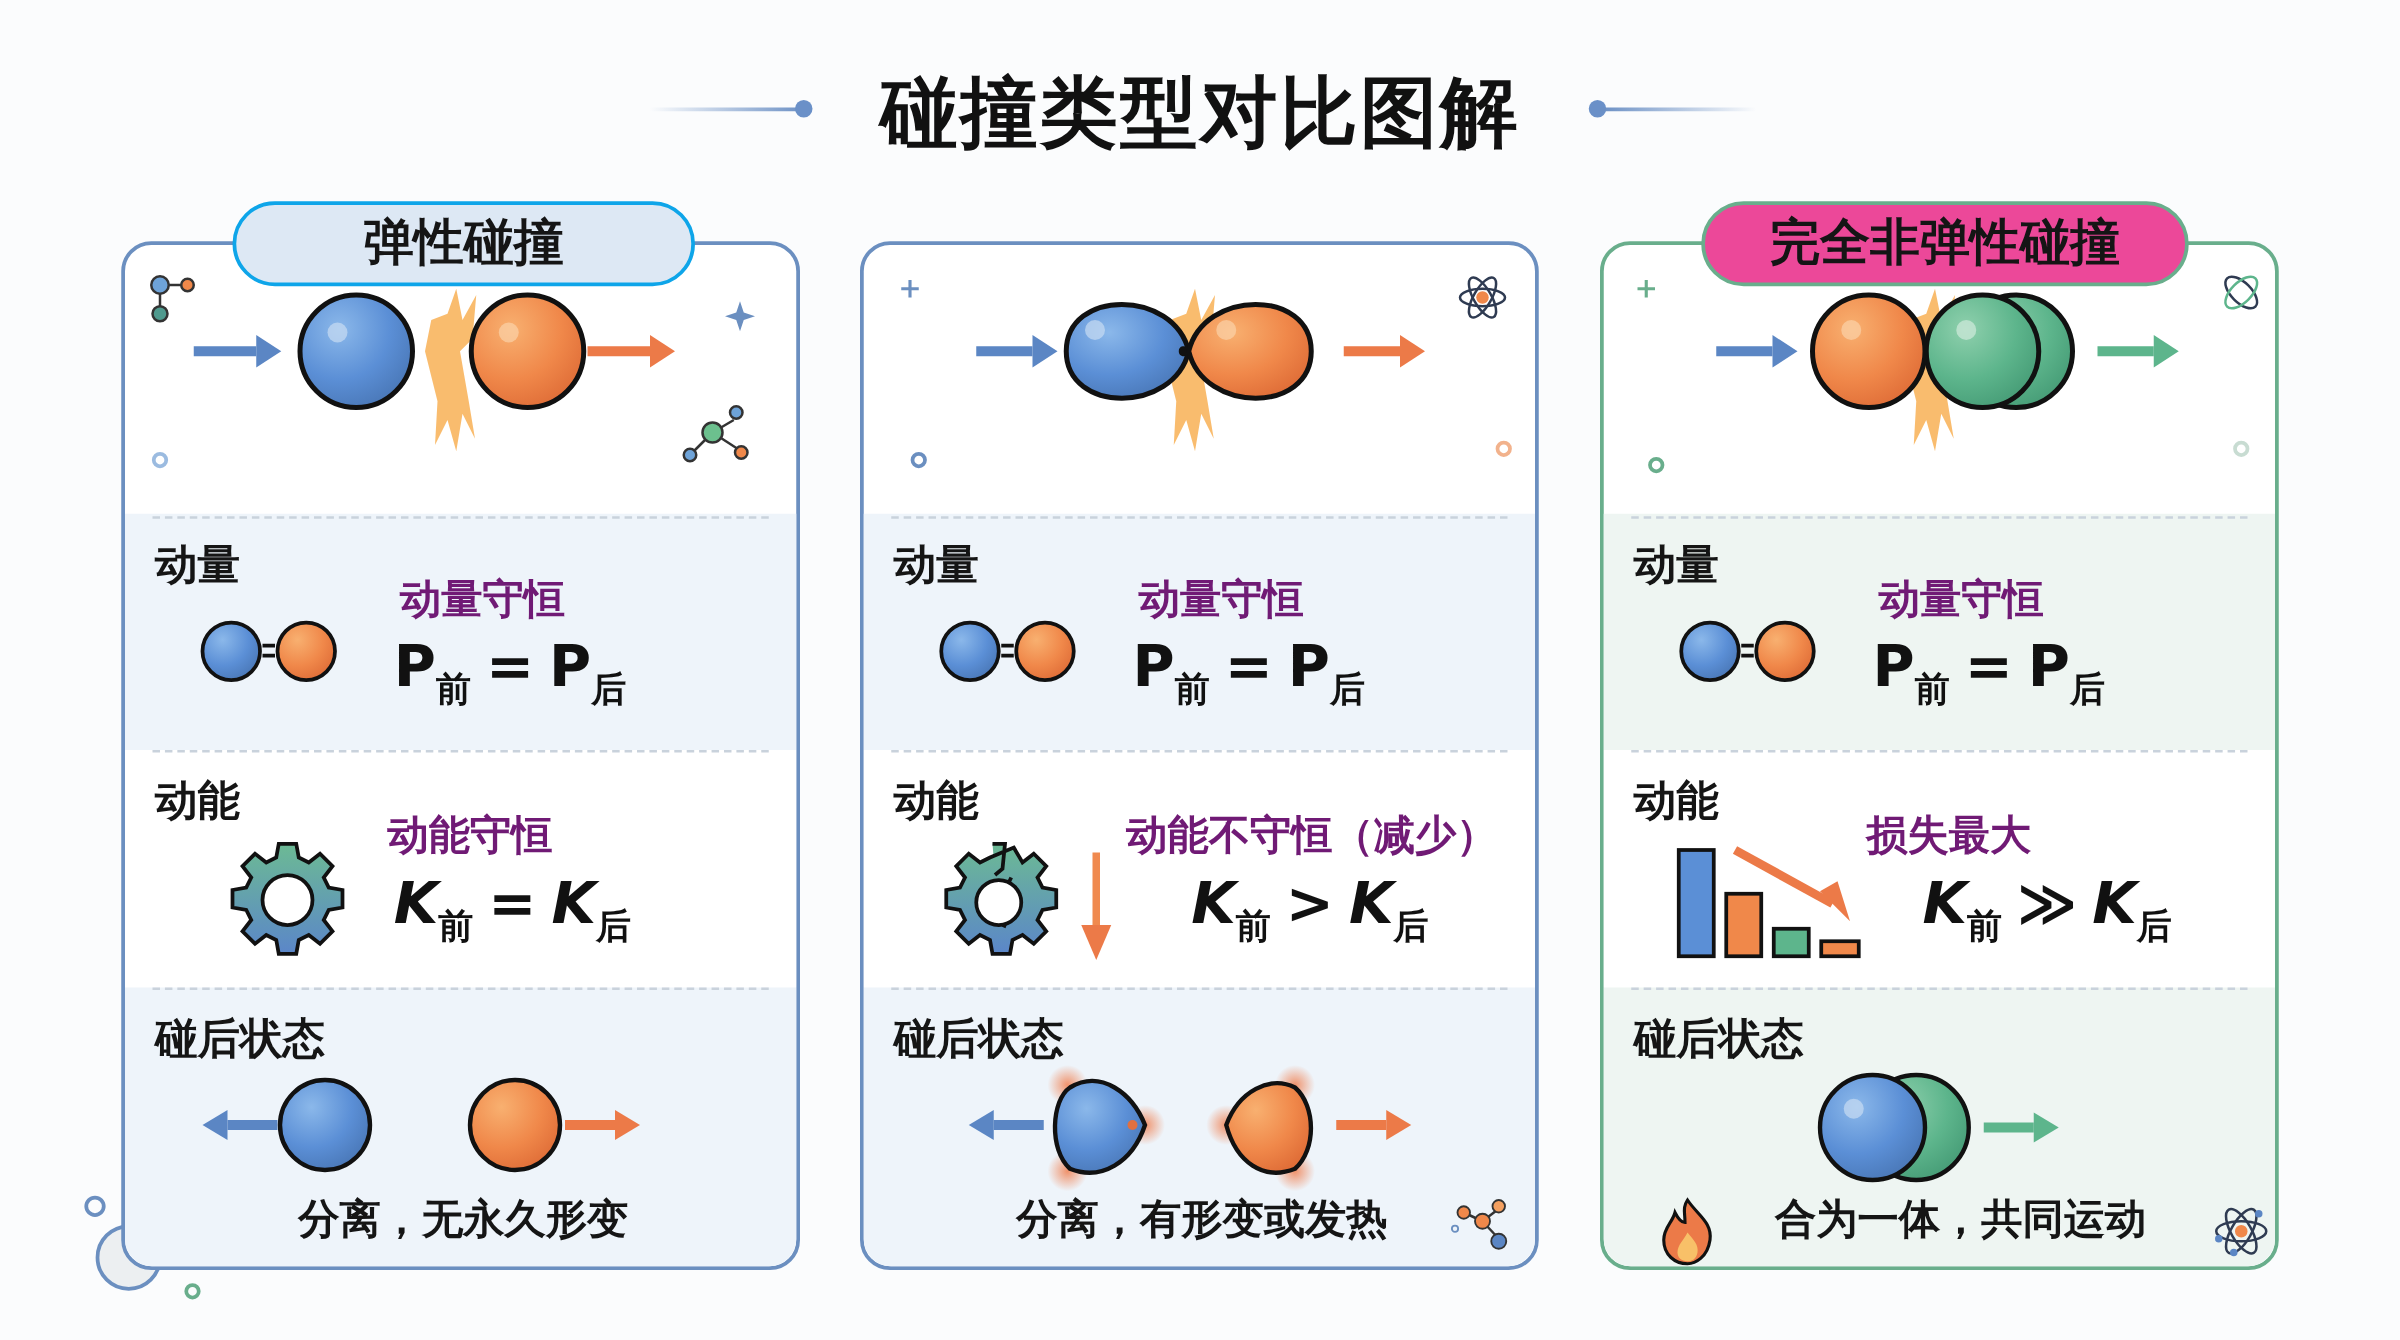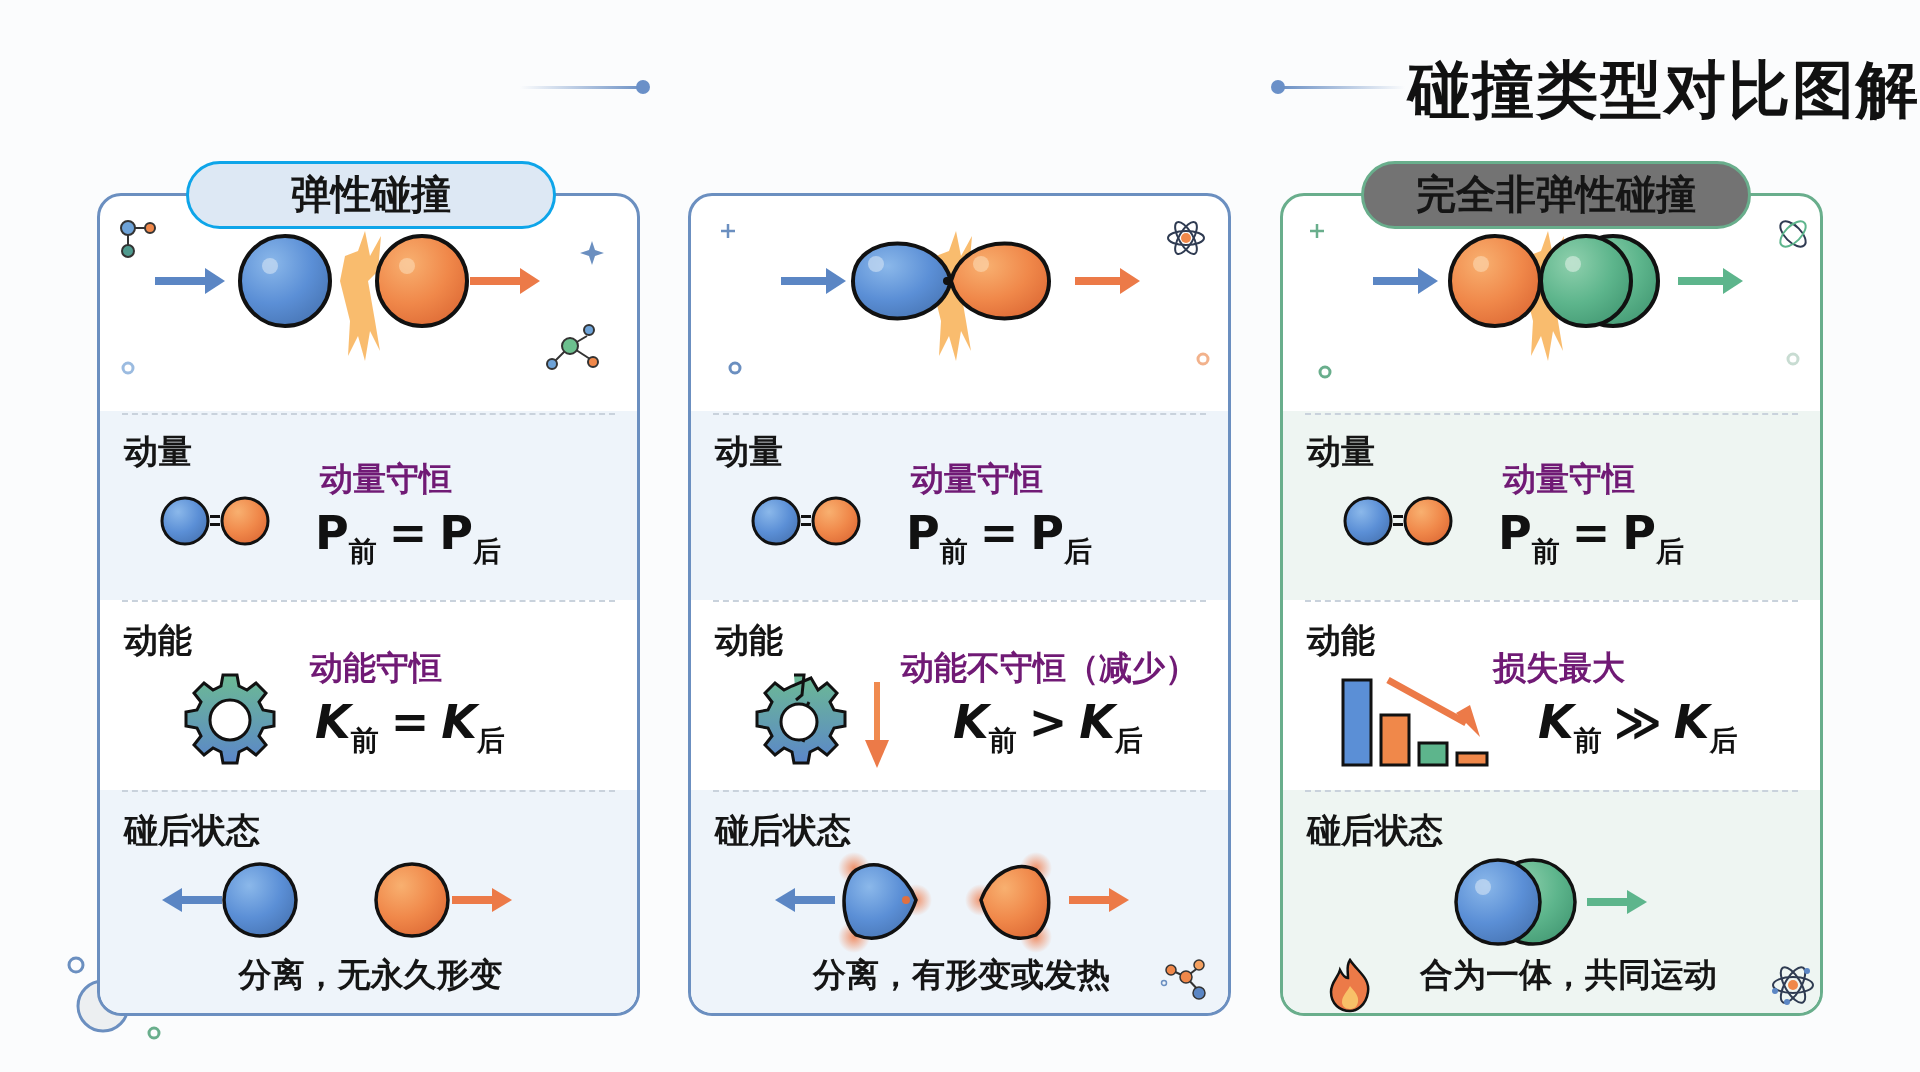--- a/index.html
+++ b/index.html
@@ -1,19 +1,19 @@
 <!DOCTYPE html>
 <html><head>
 <meta charset="utf-8">
 <style>
   html, body { margin:0; padding:0; }
   body { width:1920px; height:1072px; background:#fbfcfd; position:relative; overflow:hidden;
          font-family:"DejaVu Sans","Liberation Sans",sans-serif; color:#111; }
   .title-wrap { position:absolute; left:0; top:40px; width:1920px; height:100px; }
-  .title { position:absolute; left:0; width:1920px; top:8px; text-align:right; font-size:62px; font-weight:bold; letter-spacing:2px; color:#111; }
+  .title { position:absolute; left:0; width:1920px; top:8px; text-align:center; font-size:62px; font-weight:bold; letter-spacing:2px; color:#111; }
   .tline { position:absolute; top:46px; height:3px; }
   .tline.l { left:520px; width:125px; background:linear-gradient(to right, rgba(90,130,190,0), #6a8fc4); }
   .tline.r { left:1280px; width:125px; background:linear-gradient(to left, rgba(90,130,190,0), #6a8fc4); }
   .tdot { position:absolute; top:40px; width:14px; height:14px; border-radius:50%; background:#6a90c8; }
   .tdot.l { left:636px; } .tdot.r { left:1271px; }
 
   .card { position:absolute; top:193px; width:543px; height:823px; border:3px solid #6b8fc0; border-radius:24px; background:#fff; box-sizing:border-box; overflow:visible; }
   .card.green { border-color:#69ae8c; }
   .card .sec { position:absolute; left:0; right:0; box-sizing:border-box; }
   .sec.hero { top:0; height:215px; }
@@ -24,21 +24,21 @@
   .dash { position:absolute; left:22px; right:22px; height:0; border-top:2px dashed #c9d2dc; }
   .sec .label { position:absolute; left:24px; top:18px; font-size:34px; font-weight:bold; color:#151515; }
   .sec .rtitle { position:absolute; font-size:33px; font-weight:bold; color:#701a75; text-align:left; }
   .formula { position:absolute; font-size:46px; font-weight:bold; color:#111; white-space:nowrap; }
   .formula .sub { font-size:28px; vertical-align:-12px; }
   .formula .op { margin:0 12px; }
   .formula.ital .v { font-style:italic; }
   .caption { position:absolute; left:4px; right:0; text-align:center; font-size:33px; font-weight:bold; color:#151515; }
 
   .pill { position:absolute; top:-35px; height:68px; border:3px solid #0ea5e9; border-radius:34px; background:#dde8f4; box-sizing:border-box; text-align:center; font-size:40px; font-weight:bold; line-height:60px; color:#151515; }
-  .card.green .pill { border-color:#69ae8c; background:#737373; }
+  .card.green .pill { border-color:#69ae8c; background:#ec4899; }
 
   svg { position:absolute; overflow:visible; }
 </style>
 </head>
 <body>
 
 <div class="title-wrap">
   <div class="tline l"></div>
   <div class="tdot l"></div>
   <div class="title">碰撞类型对比图解</div>

